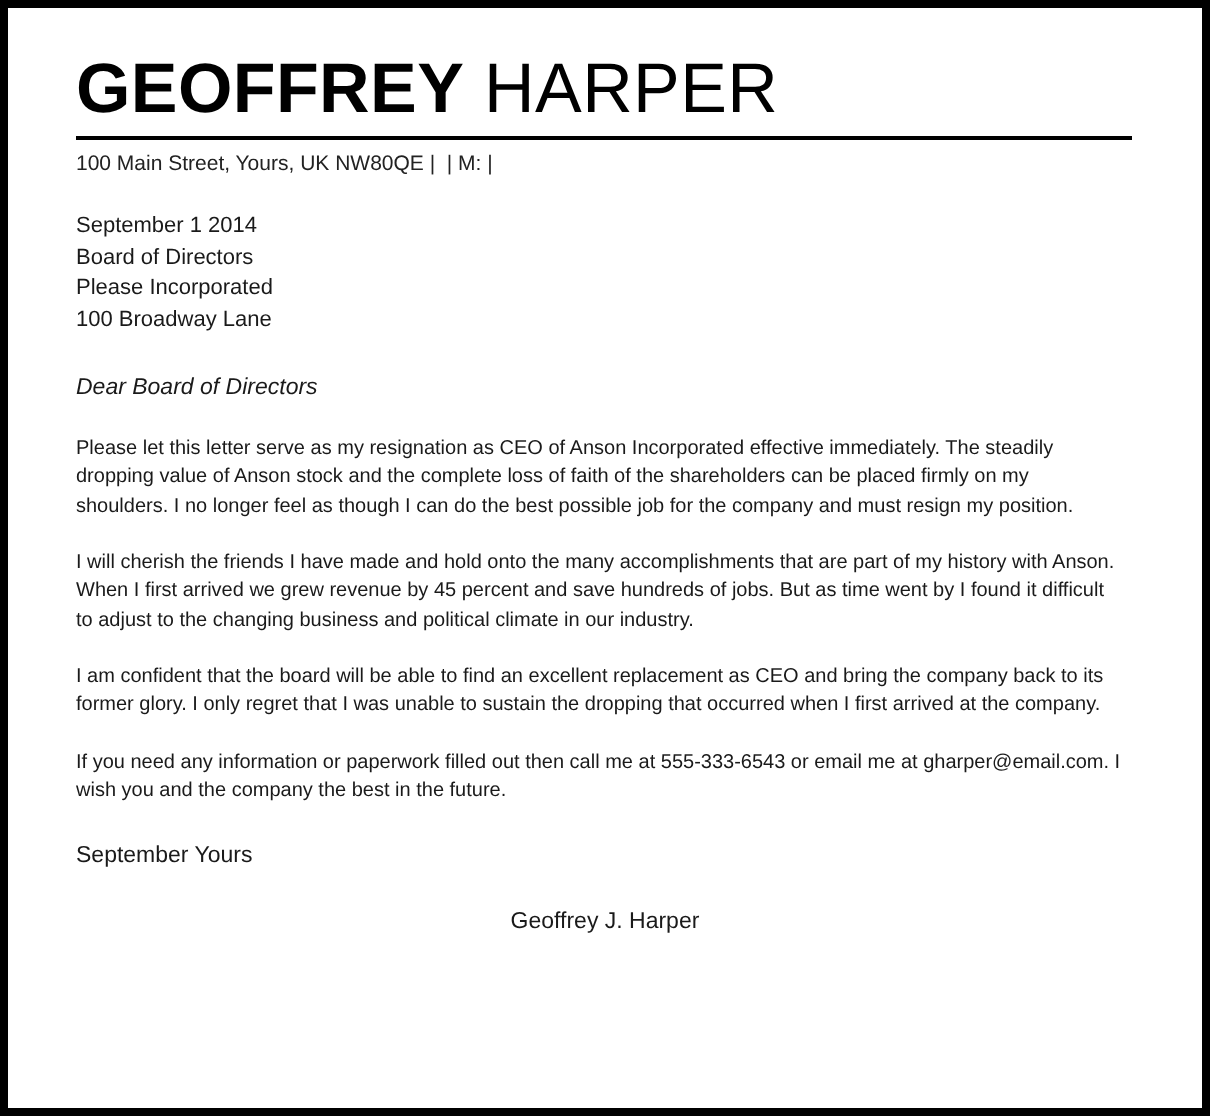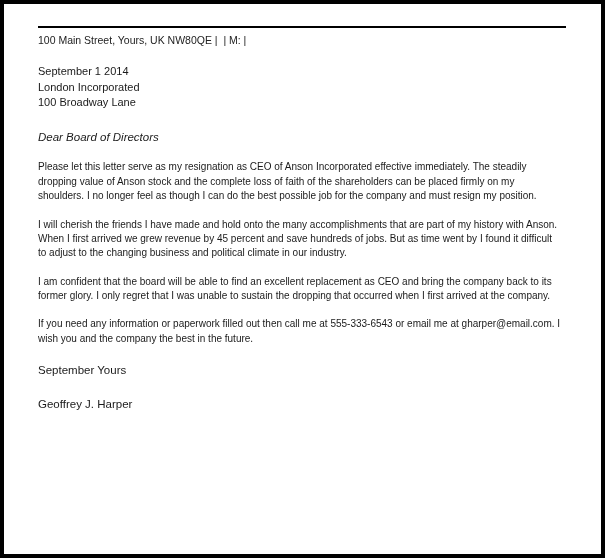--- a/index.html
+++ b/index.html
@@ -103,36 +103,39 @@
     margin-top: 16px;
     font-size: 11.5px;
     line-height: 1.42;
     color: #1a1a1a;
   }
   .sign-off {
     margin: 0 0 17px 0;
   }
   .signer-name {
     margin: 0;
+    text-align: center;
   }
 </style>
 </head>
 <body>
 
 <div class="page-frame">
   <div class="letter">
 
     <div class="letterhead">
+      <h1 class="name-line"><span class="name-first">GEOFFREY</span><span class="name-last"> HARPER</span></h1>
       <div class="header-rule"></div>
       <div class="contact-line">100 Main Street, Yours, UK NW80QE |  | M: |</div>
     </div>
 
     <div class="address-block">
       <div>September 1 2014</div>
-      <div>London Incorporated</div>
+      <div>Board of Directors</div>
+      <div>Please Incorporated</div>
       <div>100 Broadway Lane</div>
     </div>
 
     <div class="salutation">Dear Board of Directors</div>
 
     <div class="body-paragraphs">
       <p>Please let this letter serve as my resignation as CEO of Anson Incorporated effective immediately. The steadily dropping value of Anson stock and the complete loss of faith of the shareholders can be placed firmly on my shoulders. I no longer feel as though I can do the best possible job for the company and must resign my position.</p>
       <p>I will cherish the friends I have made and hold onto the many accomplishments that are part of my history with Anson. When I first arrived we grew revenue by 45 percent and save hundreds of jobs. But as time went by I found it difficult to adjust to the changing business and political climate in our industry.</p>
       <p>I am confident that the board will be able to find an excellent replacement as CEO and bring the company back to its former glory. I only regret that I was unable to sustain the dropping that occurred when I first arrived at the company.</p>
       <p>If you need any information or paperwork filled out then call me at 555-333-6543 or email me at gharper@email.com. I wish you and the company the best in the future.</p>

